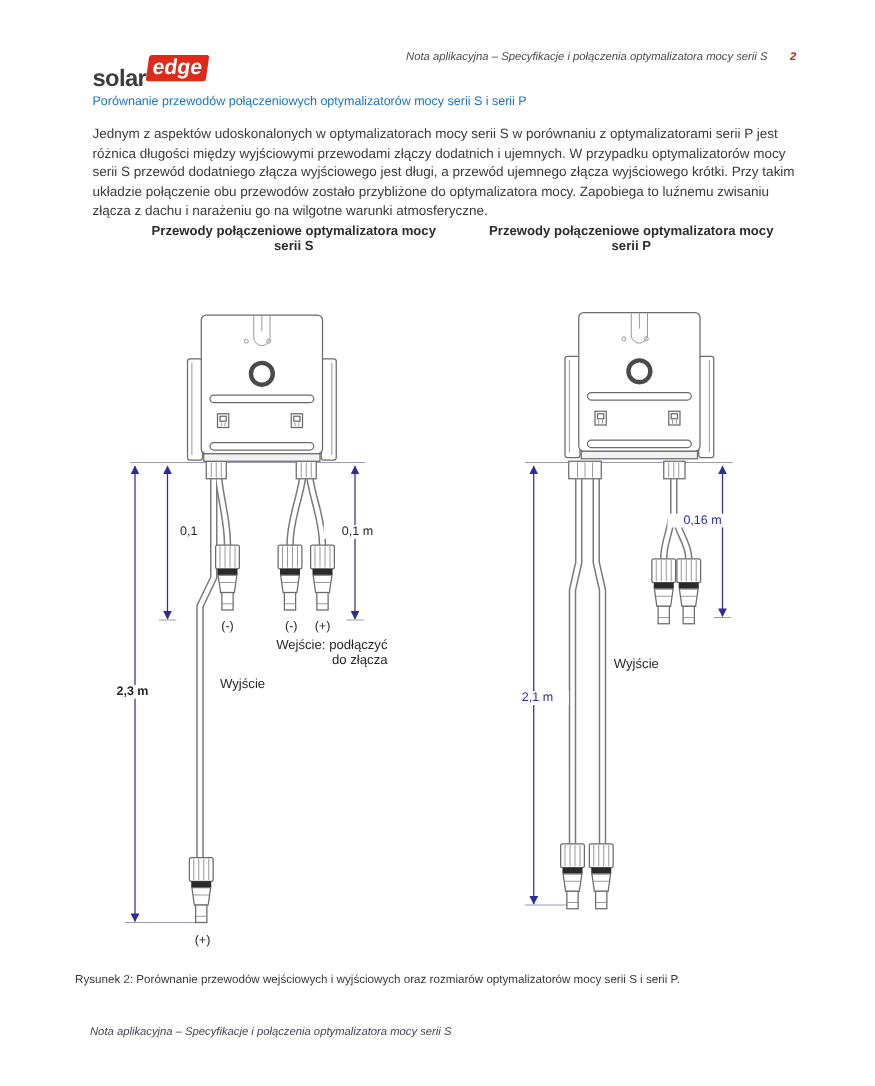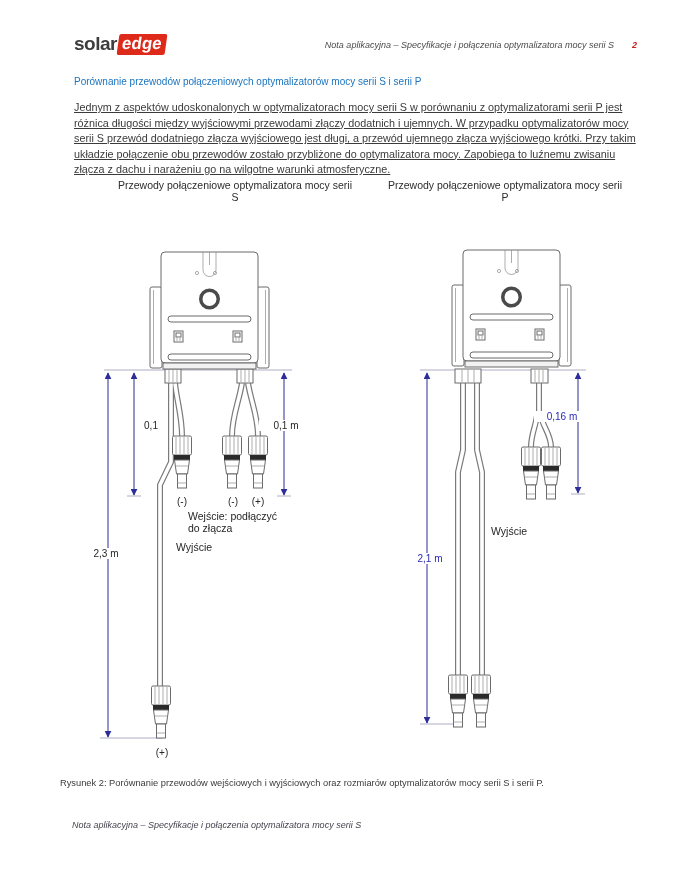--- a/index.html
+++ b/index.html
@@ -4,32 +4,32 @@
 <style>
   html,body{margin:0;padding:0;}
   body{
     width:700px;height:869px;position:relative;background:#ffffff;
     font-family:"Liberation Sans", sans-serif;color:#3b3b3b;overflow:hidden;
   }
   .abs{position:absolute;}
 
   
   .logo{left:74px;top:33px;display:flex;align-items:center;}
-  .logo-solar{font-size:19px;font-weight:bold;color:#3d3d3d;letter-spacing:-0.5px;}
+  .logo-solar{font-size:19px;font-weight:bold;color:#3d3d3d;letter-spacing:-0.5px;margin-top:20px;}
   .logo-edge{font-size:17px;font-weight:bold;color:#ffffff;background:#dd2a1b;
     padding:0 4px 1px 4px;transform:skewX(-8deg);border-radius:2px;margin-left:1px;}
   .doc-ref{right:76px;top:40px;font-size:9px;font-style:italic;color:#4a4a4a;text-align:right;}
   .page-num{right:63px;top:40px;font-size:9px;font-style:italic;color:#cc2121;font-weight:bold;}
 
   
   .title{left:74px;top:76px;width:560px;font-size:10px;font-weight:normal;color:#1b74bf;}
-  .body-text{left:74px;top:100px;width:562px;font-size:10.8px;line-height:15.5px;color:#3b3b3b;text-decoration:underline;}
-
-  
-  .fig-heading{top:179px;font-size:10.5px;font-weight:normal;color:#2c2c2c;text-align:center;}
+  .body-text{left:74px;top:100px;width:562px;font-size:10.8px;line-height:15.5px;color:#3b3b3b;}
+
+  
+  .fig-heading{top:179px;font-size:10.5px;font-weight:bold;color:#2c2c2c;text-align:center;}
   .fig-heading.s{left:115px;width:240px;}
   .fig-heading.p{left:385px;width:240px;}
 
   
   .dlabel{font-size:10px;color:#262626;text-align:center;}
   .dlabel.bg{background:#ffffff;padding:0 2px;}
   .dlabel.blue{color:#2a2ab4;}
   .io-caption{font-size:10.5px;color:#262626;text-align:right;}
 
   .caption{left:60px;top:778px;width:580px;text-align:left;font-size:9.3px;color:#3a3a3a;}
@@ -180,27 +180,27 @@
     <line x1="539" y1="140" x2="539" y2="152" class="thin"></line>
     <line x1="543" y1="140" x2="543" y2="152" class="thin"></line>
   </g>
 
   <use href="#bracket" x="150" y="22"></use>
   <use href="#bracket" x="452" y="20"></use>
 </svg>
 
 <div class="abs dlabel" style="left:131px;top:420px;width:40px;">0,1</div>
 <div class="abs dlabel bg" style="left:259px;top:420px;width:50px;">0,1 m</div>
-<div class="abs dlabel bg" style="left:79px;top:548px;width:50px;">2,3 m</div>
+<div class="abs dlabel bg" style="left:79px;top:548px;width:50px;font-weight:bold;">2,3 m</div>
 
 <div class="abs dlabel" style="left:167px;top:496px;width:30px;">(-)</div>
 <div class="abs dlabel" style="left:218px;top:496px;width:30px;">(-)</div>
 <div class="abs dlabel" style="left:243px;top:496px;width:30px;">(+)</div>
 
-<div class="abs io-caption" style="left:188px;top:510px;width:122px;text-align:left;">
+<div class="abs io-caption" style="left:188px;top:510px;width:122px;text-align:right;">
   <div>Wejście: podłączyć</div>
   <div>do złącza</div>
 </div>
 <div class="abs io-caption" style="left:176px;top:541px;">Wyjście</div>
 <div class="abs dlabel" style="left:147px;top:747px;width:30px;">(+)</div>
 
 <div class="abs dlabel bg blue" style="left:534px;top:411px;width:52px;">0,16 m</div>
 <div class="abs io-caption" style="left:491px;top:525px;">Wyjście</div>
 <div class="abs dlabel bg blue" style="left:405px;top:553px;width:46px;">2,1 m</div>
 

